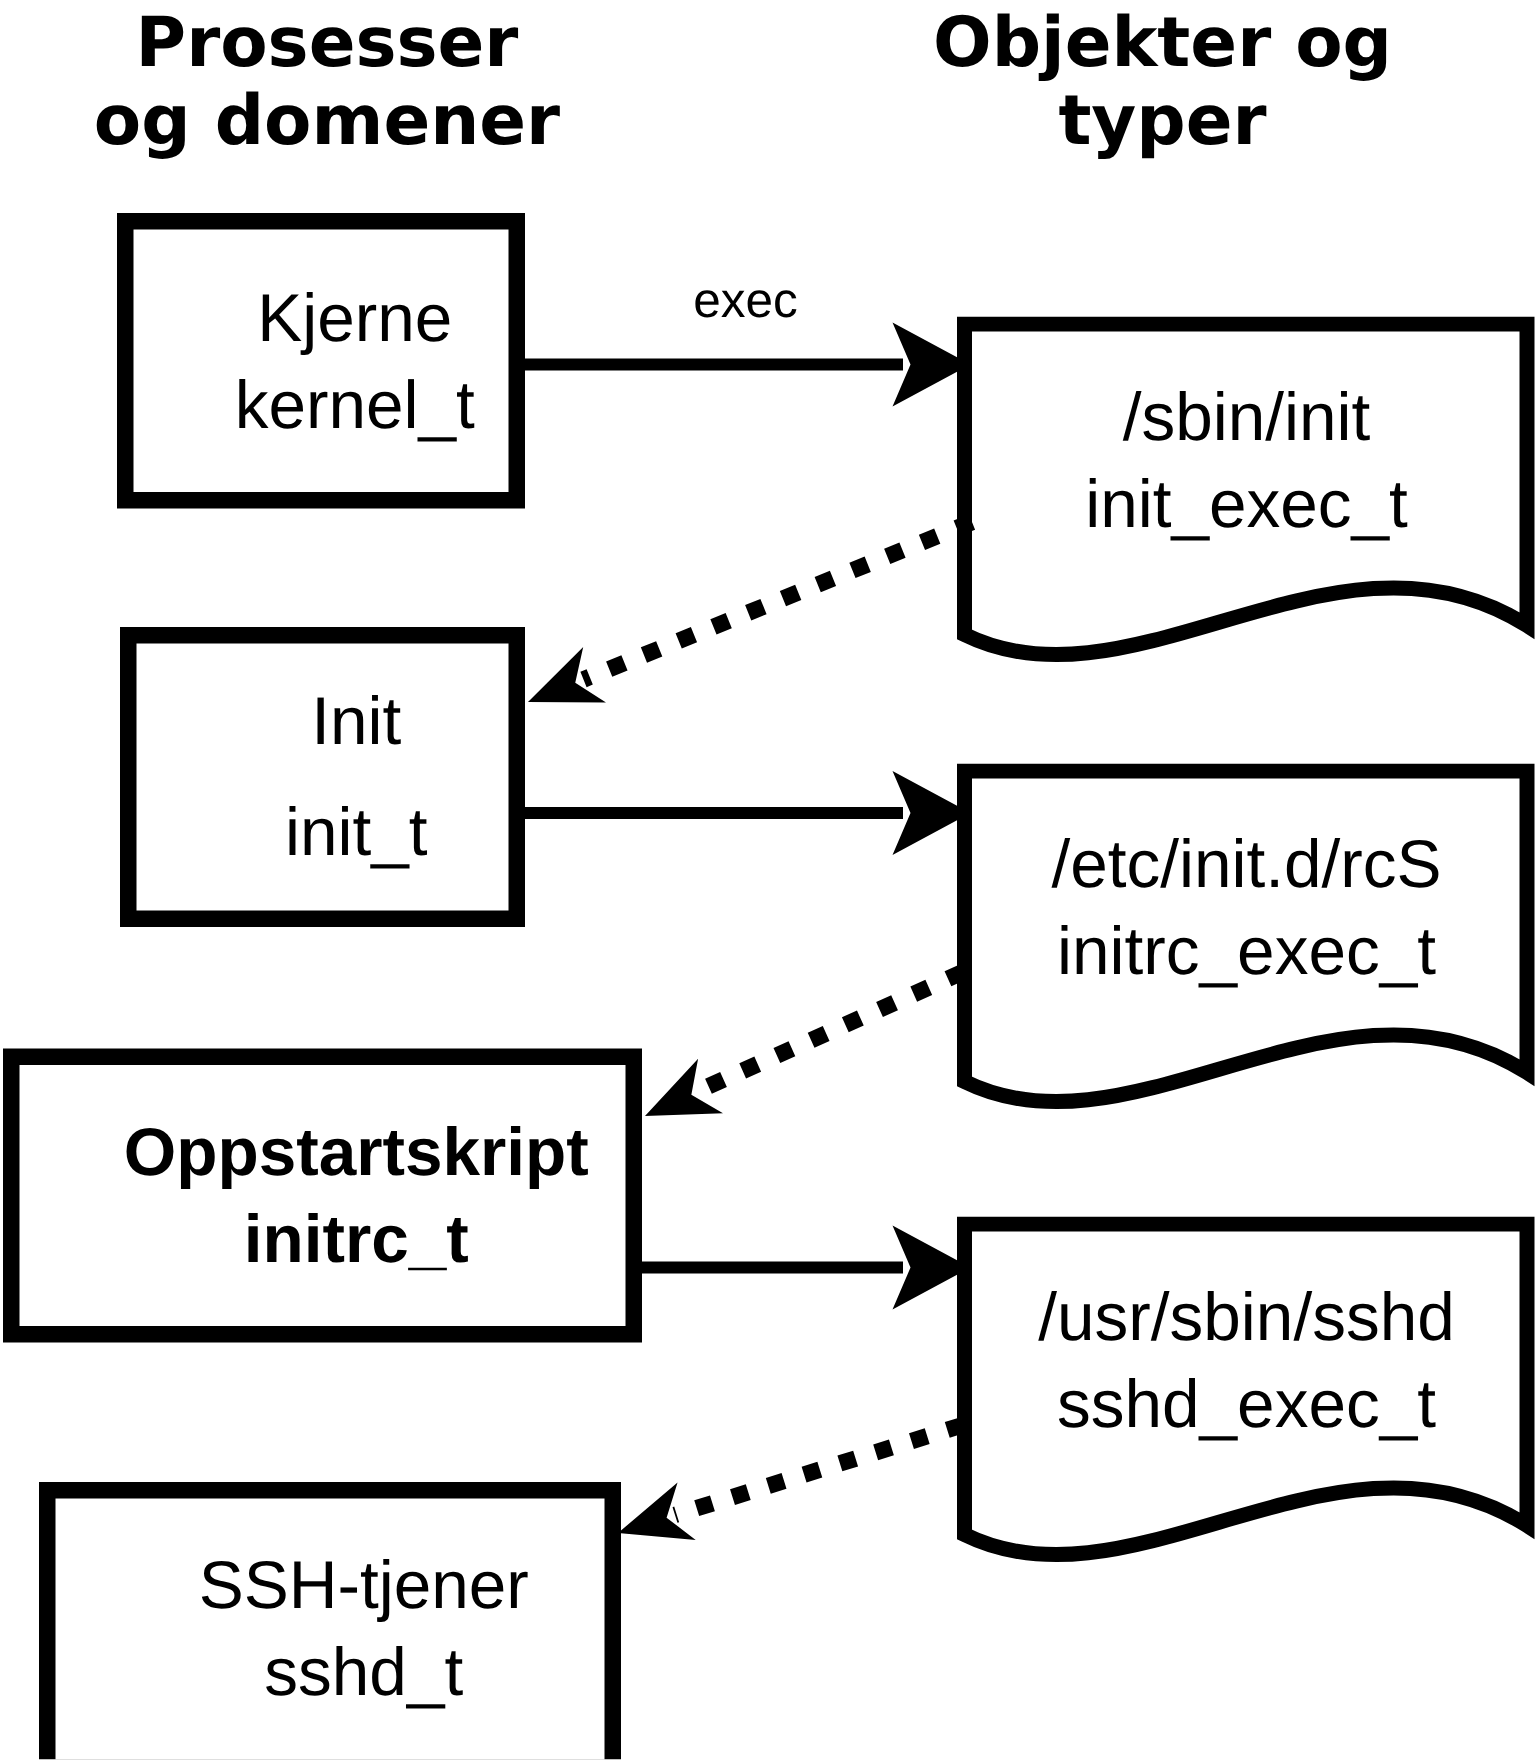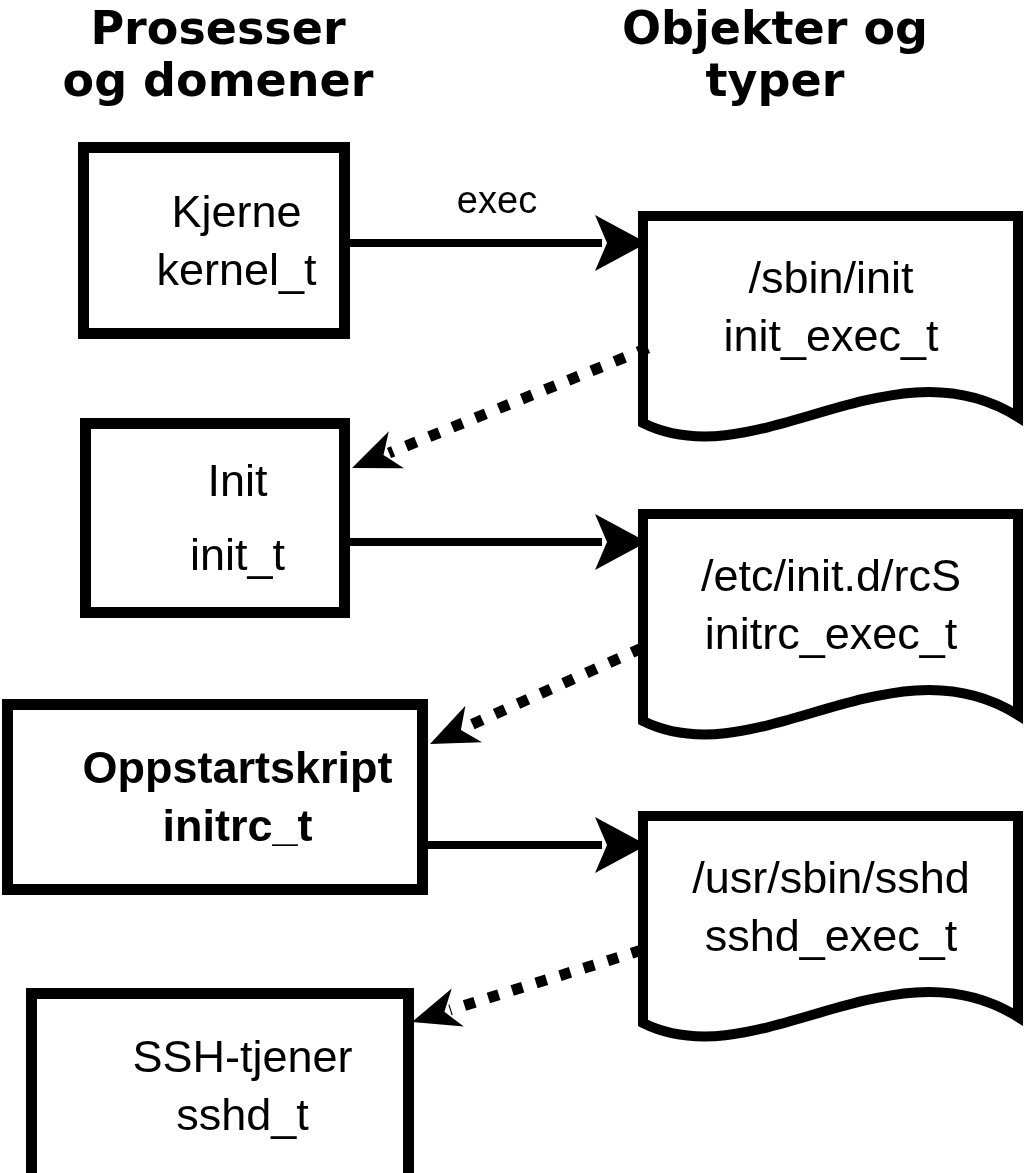--- a/index.html
+++ b/index.html
@@ -43,21 +43,21 @@
     box-sizing:border-box;
     padding-bottom:24px;
     display:flex;flex-direction:column;align-items:center;justify-content:center;
     text-align:center;
     font-size:45px;line-height:58px;
   }
   .exec-label{
     position:absolute;
     left:382px;top:176px;width:230px;
     text-align:center;
-    font-size:38px;
+    font-size:33px;
     line-height:48px;
   }
   .overlay{position:absolute;left:0;top:0;pointer-events:none;}
 </style>
 </head>
 <body>
 
 <div class="canvas">
 
   <div class="col-header" style="left:40px;width:356px;">

